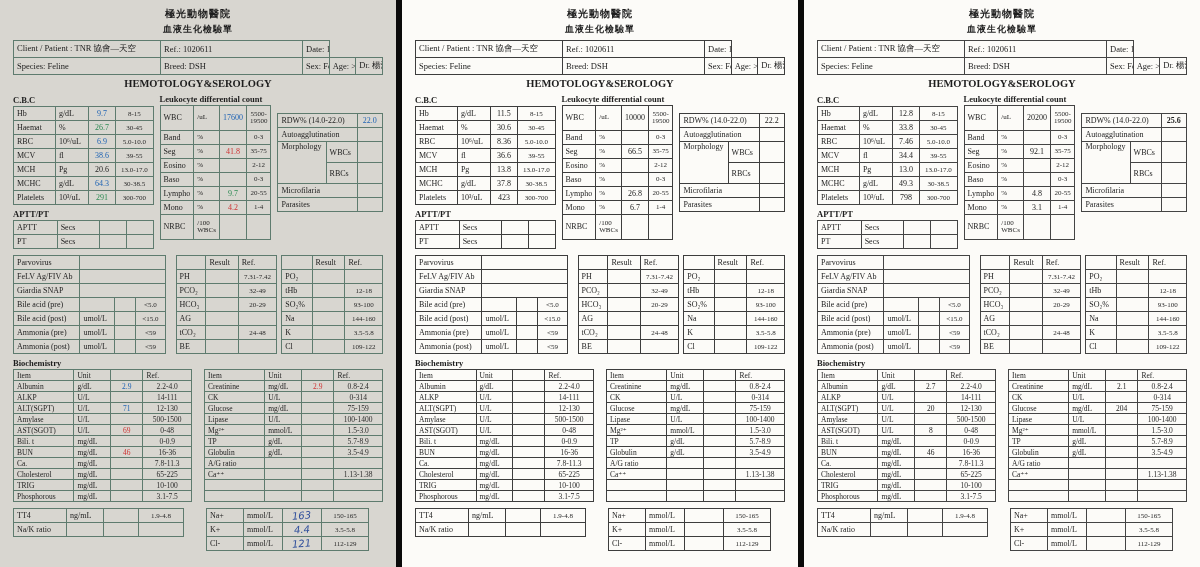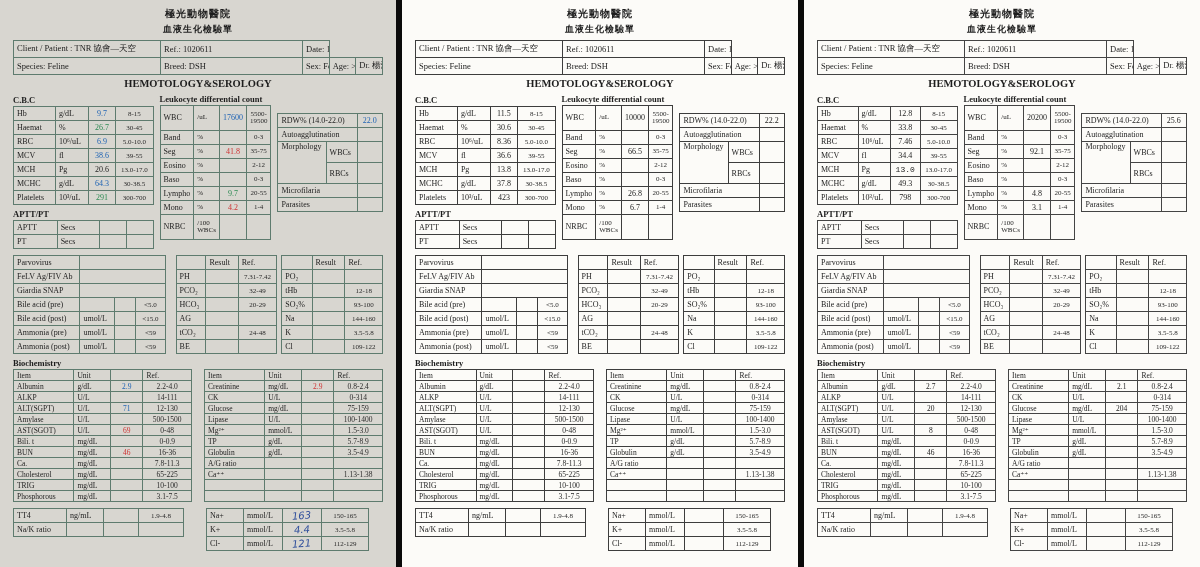--- a/index.html
+++ b/index.html
@@ -1065,21 +1065,21 @@
               </tr>
               <tr>
                 <td style="width: 48px;">MCV</td>
                 <td style="width: 32px;">fl</td>
                 <td class="val" style="width: 32px;"><span class="c-ink">34.4</span></td>
                 <td class="val ref" style="width: 36px;">39-55</td>
               </tr>
               <tr>
                 <td style="width: 48px;">MCH</td>
                 <td style="width: 32px;">Pg</td>
-                <td class="val" style="width: 32px; font-family: Liberation Mono, monospace;"><span class="c-ink">13.0</span></td>
+                <td class="val" style="width: 32px;"><span class="c-ink">13.0</span></td>
                 <td class="val ref" style="width: 36px;">13.0-17.0</td>
               </tr>
               <tr>
                 <td style="width: 48px;">MCHC</td>
                 <td style="width: 32px;">g/dL</td>
                 <td class="val" style="width: 32px;"><span class="c-ink">49.3</span></td>
                 <td class="val ref" style="width: 36px;">30-38.5</td>
               </tr>
               <tr>
                 <td style="width: 48px;">Platelets</td>
@@ -1160,21 +1160,21 @@
                 <td class="val ref wrap" style="width: 28px; height: 24px;"></td>
               </tr>
             </tbody>
           </table>
         </div>
         <div style="margin-left: 6px;">
           <table class="t-misc">
             <tbody>
               <tr>
                 <td colspan="2" style="width: 74px;">RDW% (14.0-22.0)</td>
-                <td class="val" style="width: 28px;"><span class="c-ink">25.6</span></td>
+                <td class="val" style="width: 28px; font-weight: bold;"><span class="c-ink">25.6</span></td>
               </tr>
               <tr>
                 <td colspan="2">Autoagglutination</td>
                 <td></td>
               </tr>
               <tr>
                 <td rowspan="2" style="width: 44px; vertical-align: top; height: 20px;">Morphology</td>
                 <td style="width: 30px; height: 20px;">WBCs</td>
                 <td style="width: 28px; height: 20px;"></td>
               </tr>

